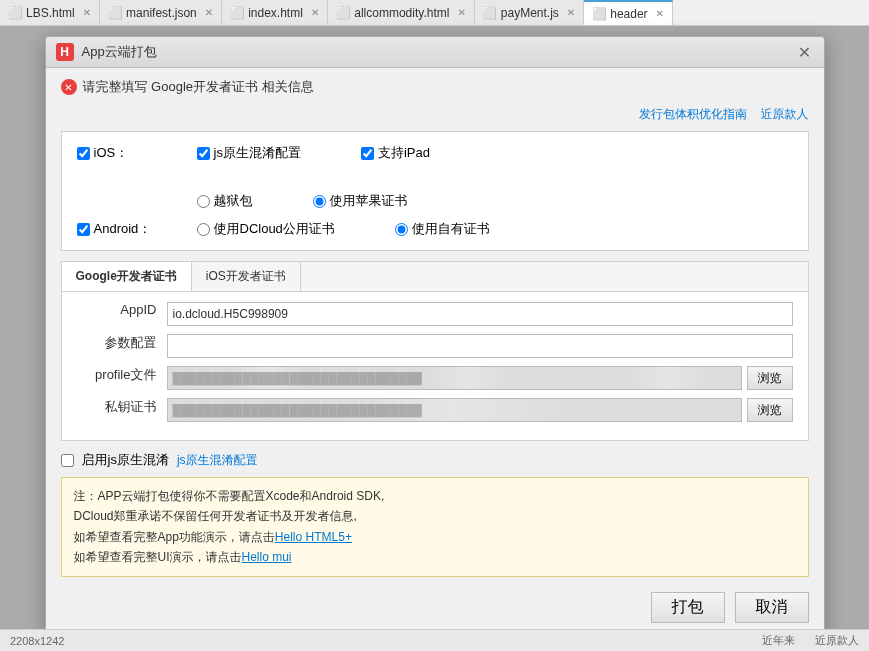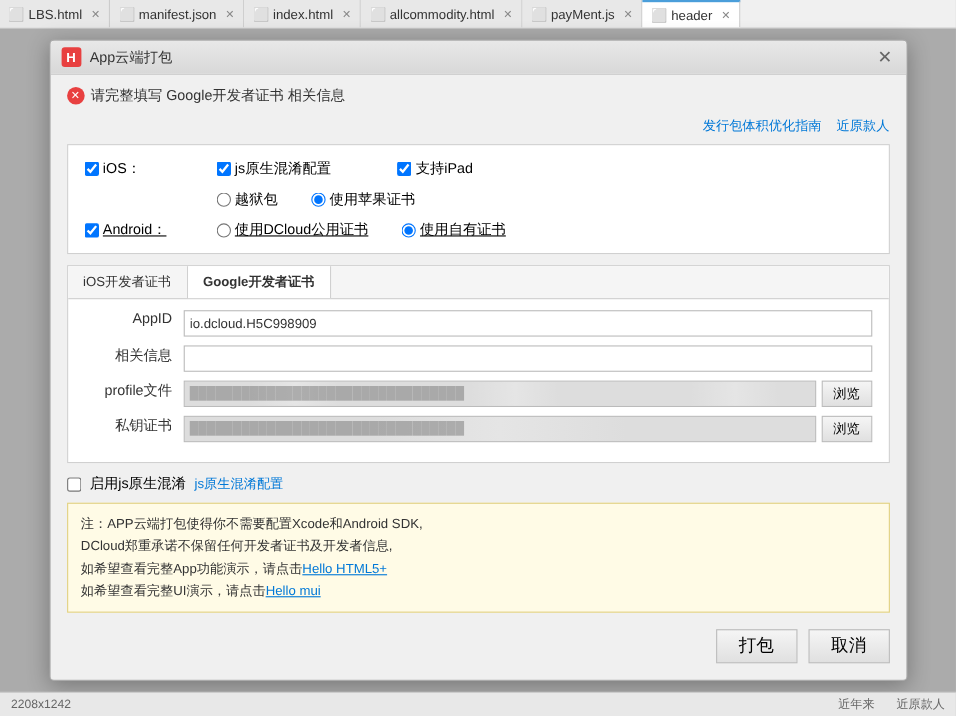--- a/index.html
+++ b/index.html
@@ -164,21 +164,20 @@
     }
 
     .options-row {
       display: flex;
       align-items: center;
       margin-bottom: 10px;
       gap: 0;
     }
     .options-row:last-child {
       margin-bottom: 0;
-      text-decoration: underline;
     }
 
     .check-group {
       display: flex;
       align-items: center;
       gap: 4px;
       min-width: 120px;
     }
     .check-group input[type="checkbox"] {
       margin: 0;
@@ -409,64 +408,64 @@
               </div>
               <div class="radio-group">
                 <input type="checkbox" checked="" style="">
                 <label>支持iPad</label>
               </div>
             </div>
           </div>
 
           <div class="options-row">
             <div style="min-width:120px;"></div>
-            <div style="flex:1; display:flex; ">
+            <div style="flex:1; display:flex; gap:30px;margin-top:20px;">
               <div class="radio-group">
                 <input type="radio" name="ios-type" style="">
                 <label>越狱包</label>
               </div>
               <div class="radio-group">
                 <input type="radio" name="ios-type" checked="" style="">
                 <label>使用苹果证书</label>
               </div>
             </div>
           </div>
 
           <div class="options-row">
             <div class="check-group">
               <input type="checkbox" checked="" style="">
               <label>Android：</label>
             </div>
-            <div style="flex:1; display:flex; ">
+            <div style="flex:1; display:flex; gap:30px;">
               <div class="radio-group">
                 <input type="radio" name="android-type" style="">
                 <label>使用DCloud公用证书</label>
               </div>
               <div class="radio-group">
                 <input type="radio" name="android-type" checked="" style="">
                 <label>使用自有证书</label>
               </div>
             </div>
           </div>
         </div>
 
         <div class="cert-section">
           <div class="cert-tabs">
+            <div class="cert-tab active">Google开发者证书</div>
             <div class="cert-tab">iOS开发者证书</div>
-            <div class="cert-tab active">Google开发者证书</div>
           </div>
           <div class="cert-form">
 
             <div class="form-row">
               <span class="form-label">AppID</span>
               <input type="text" class="form-input filled" value="io.dcloud.H5C998909" style="">
             </div>
 
             <div class="form-row">
-              <span class="form-label">相关信息</span>
+              <span class="form-label">参数配置</span>
               <input type="password" class="form-input" style="">
             </div>
 
             <div class="form-row">
               <span class="form-label">profile文件</span>
               <div class="profile-input" style="display:flex; align-items:center; padding: 0 5px; font-size:11px; color:#777; background: linear-gradient(to right, #ddd 30%, #e5e5e5 50%, #ddd 70%); background-size: 200px;">
                 <span style="opacity:0.5;">████████████████████████████████</span>
               </div>
               <button class="browse-btn">浏览</button>
             </div>

